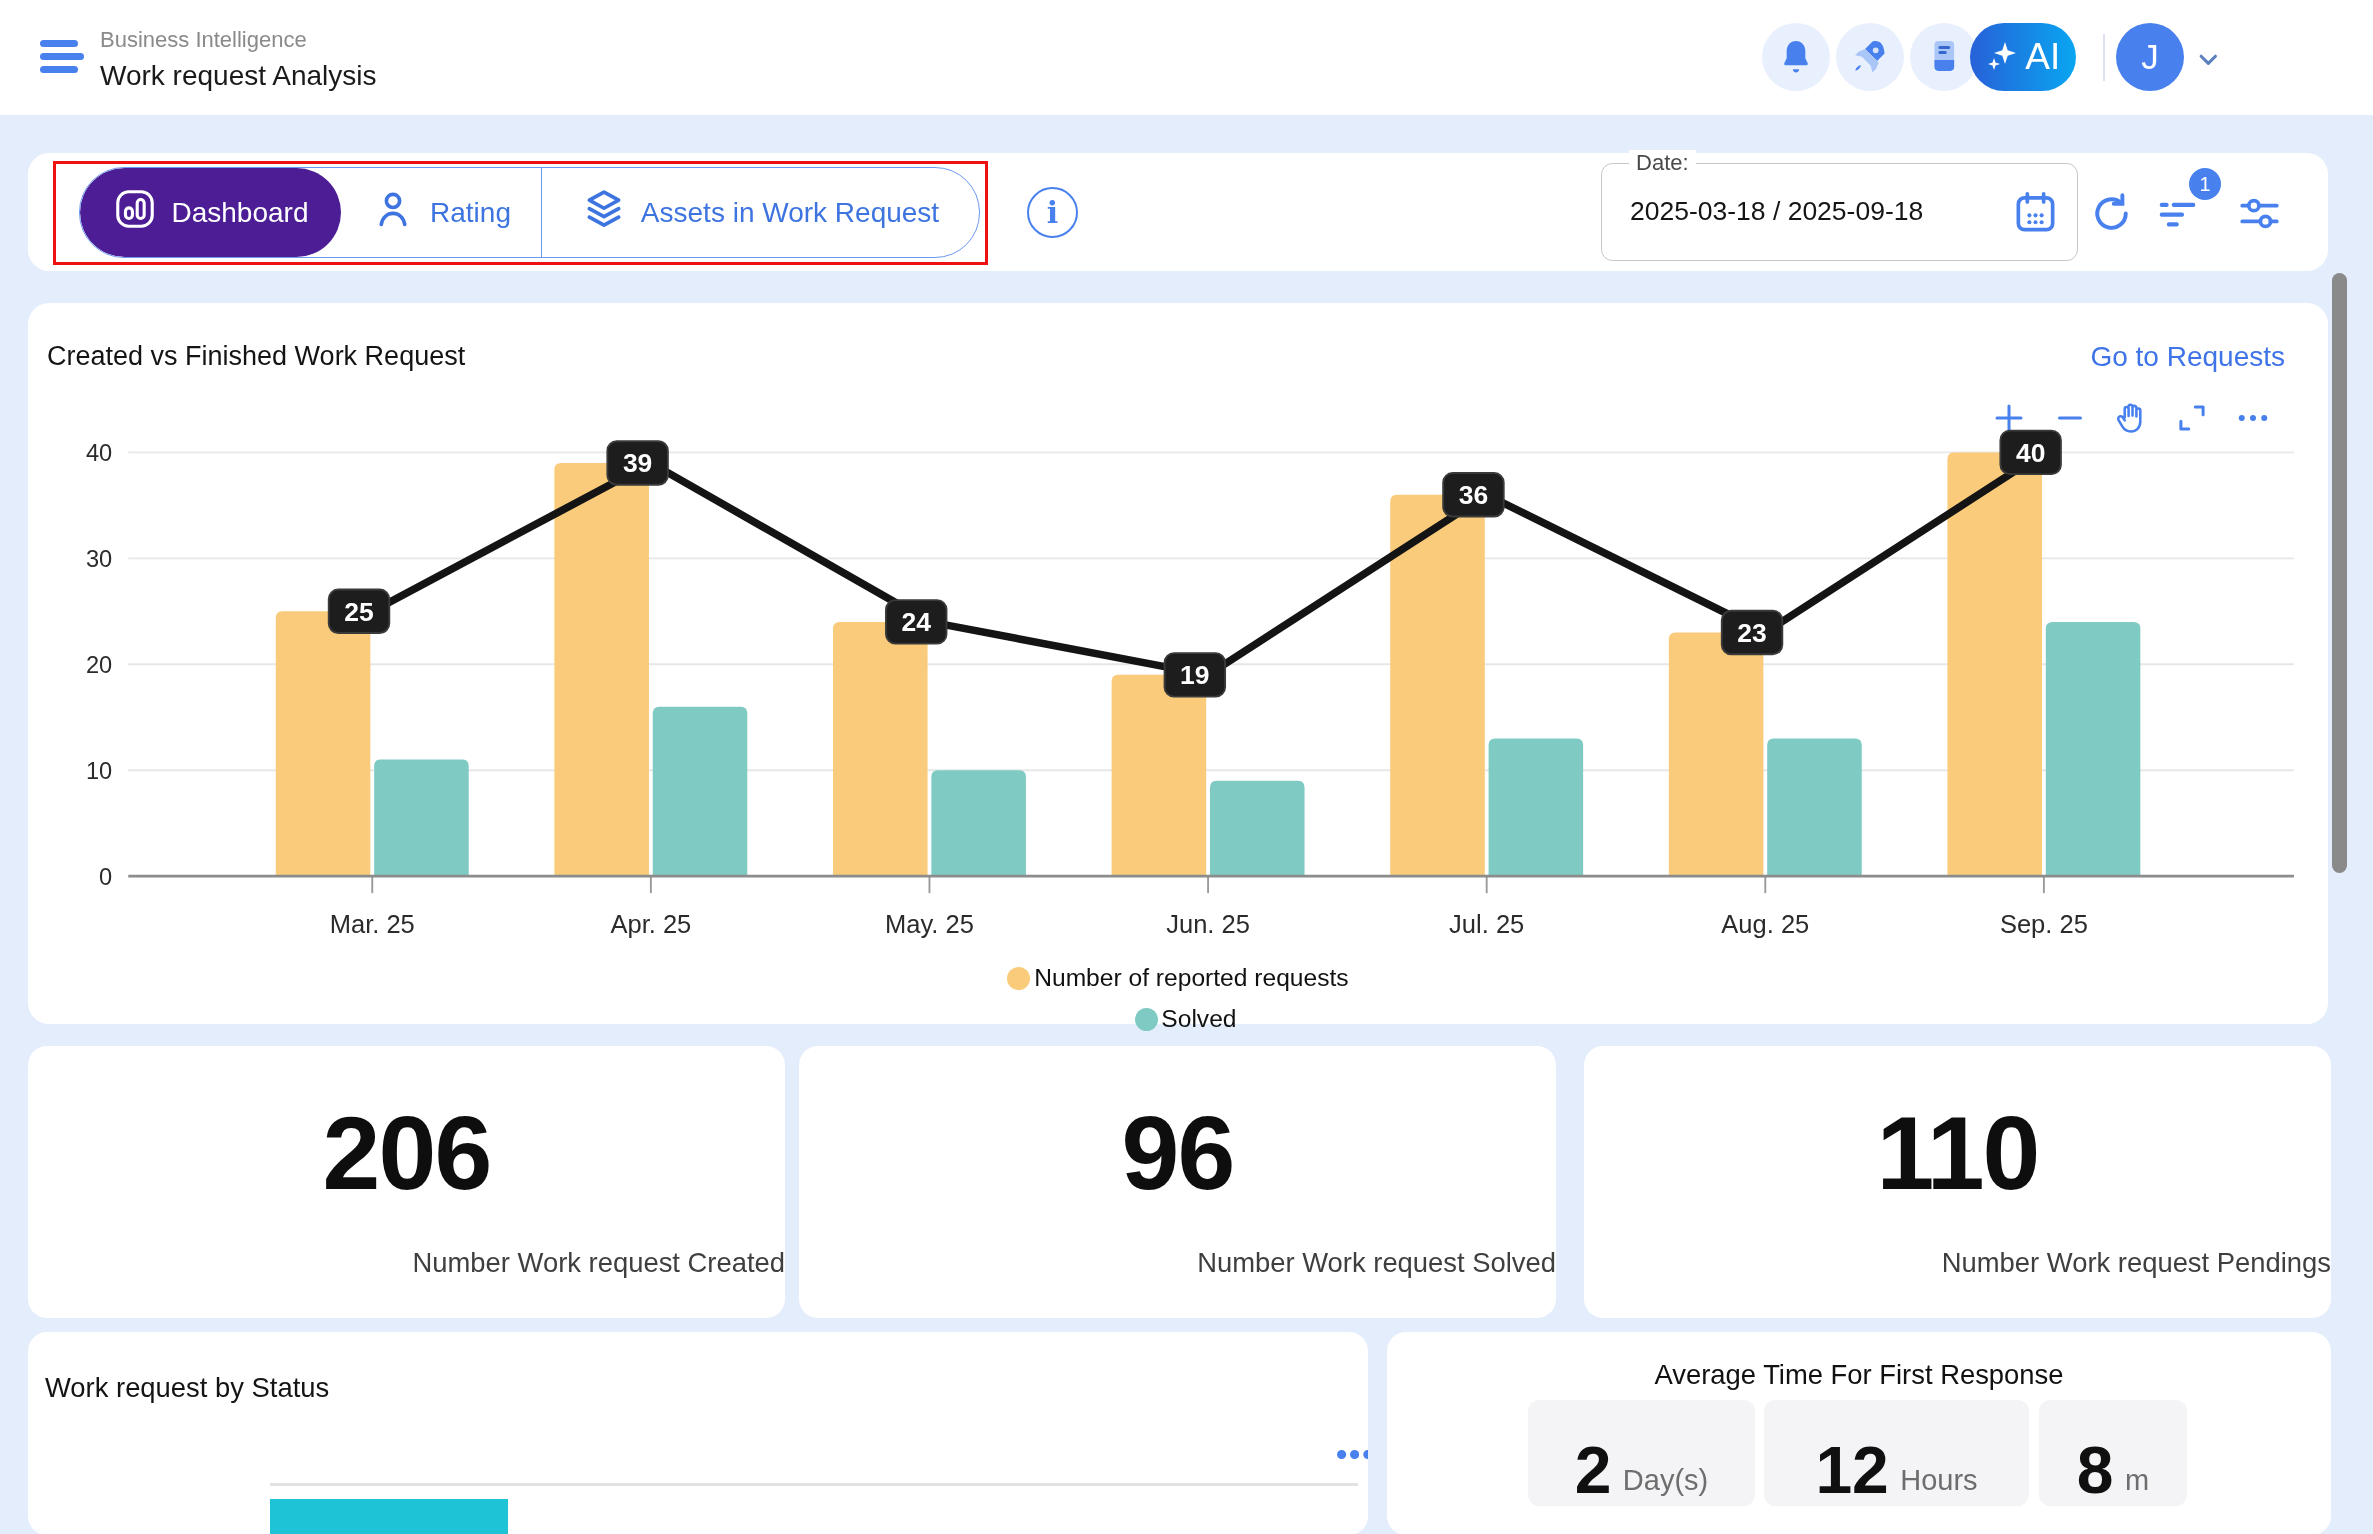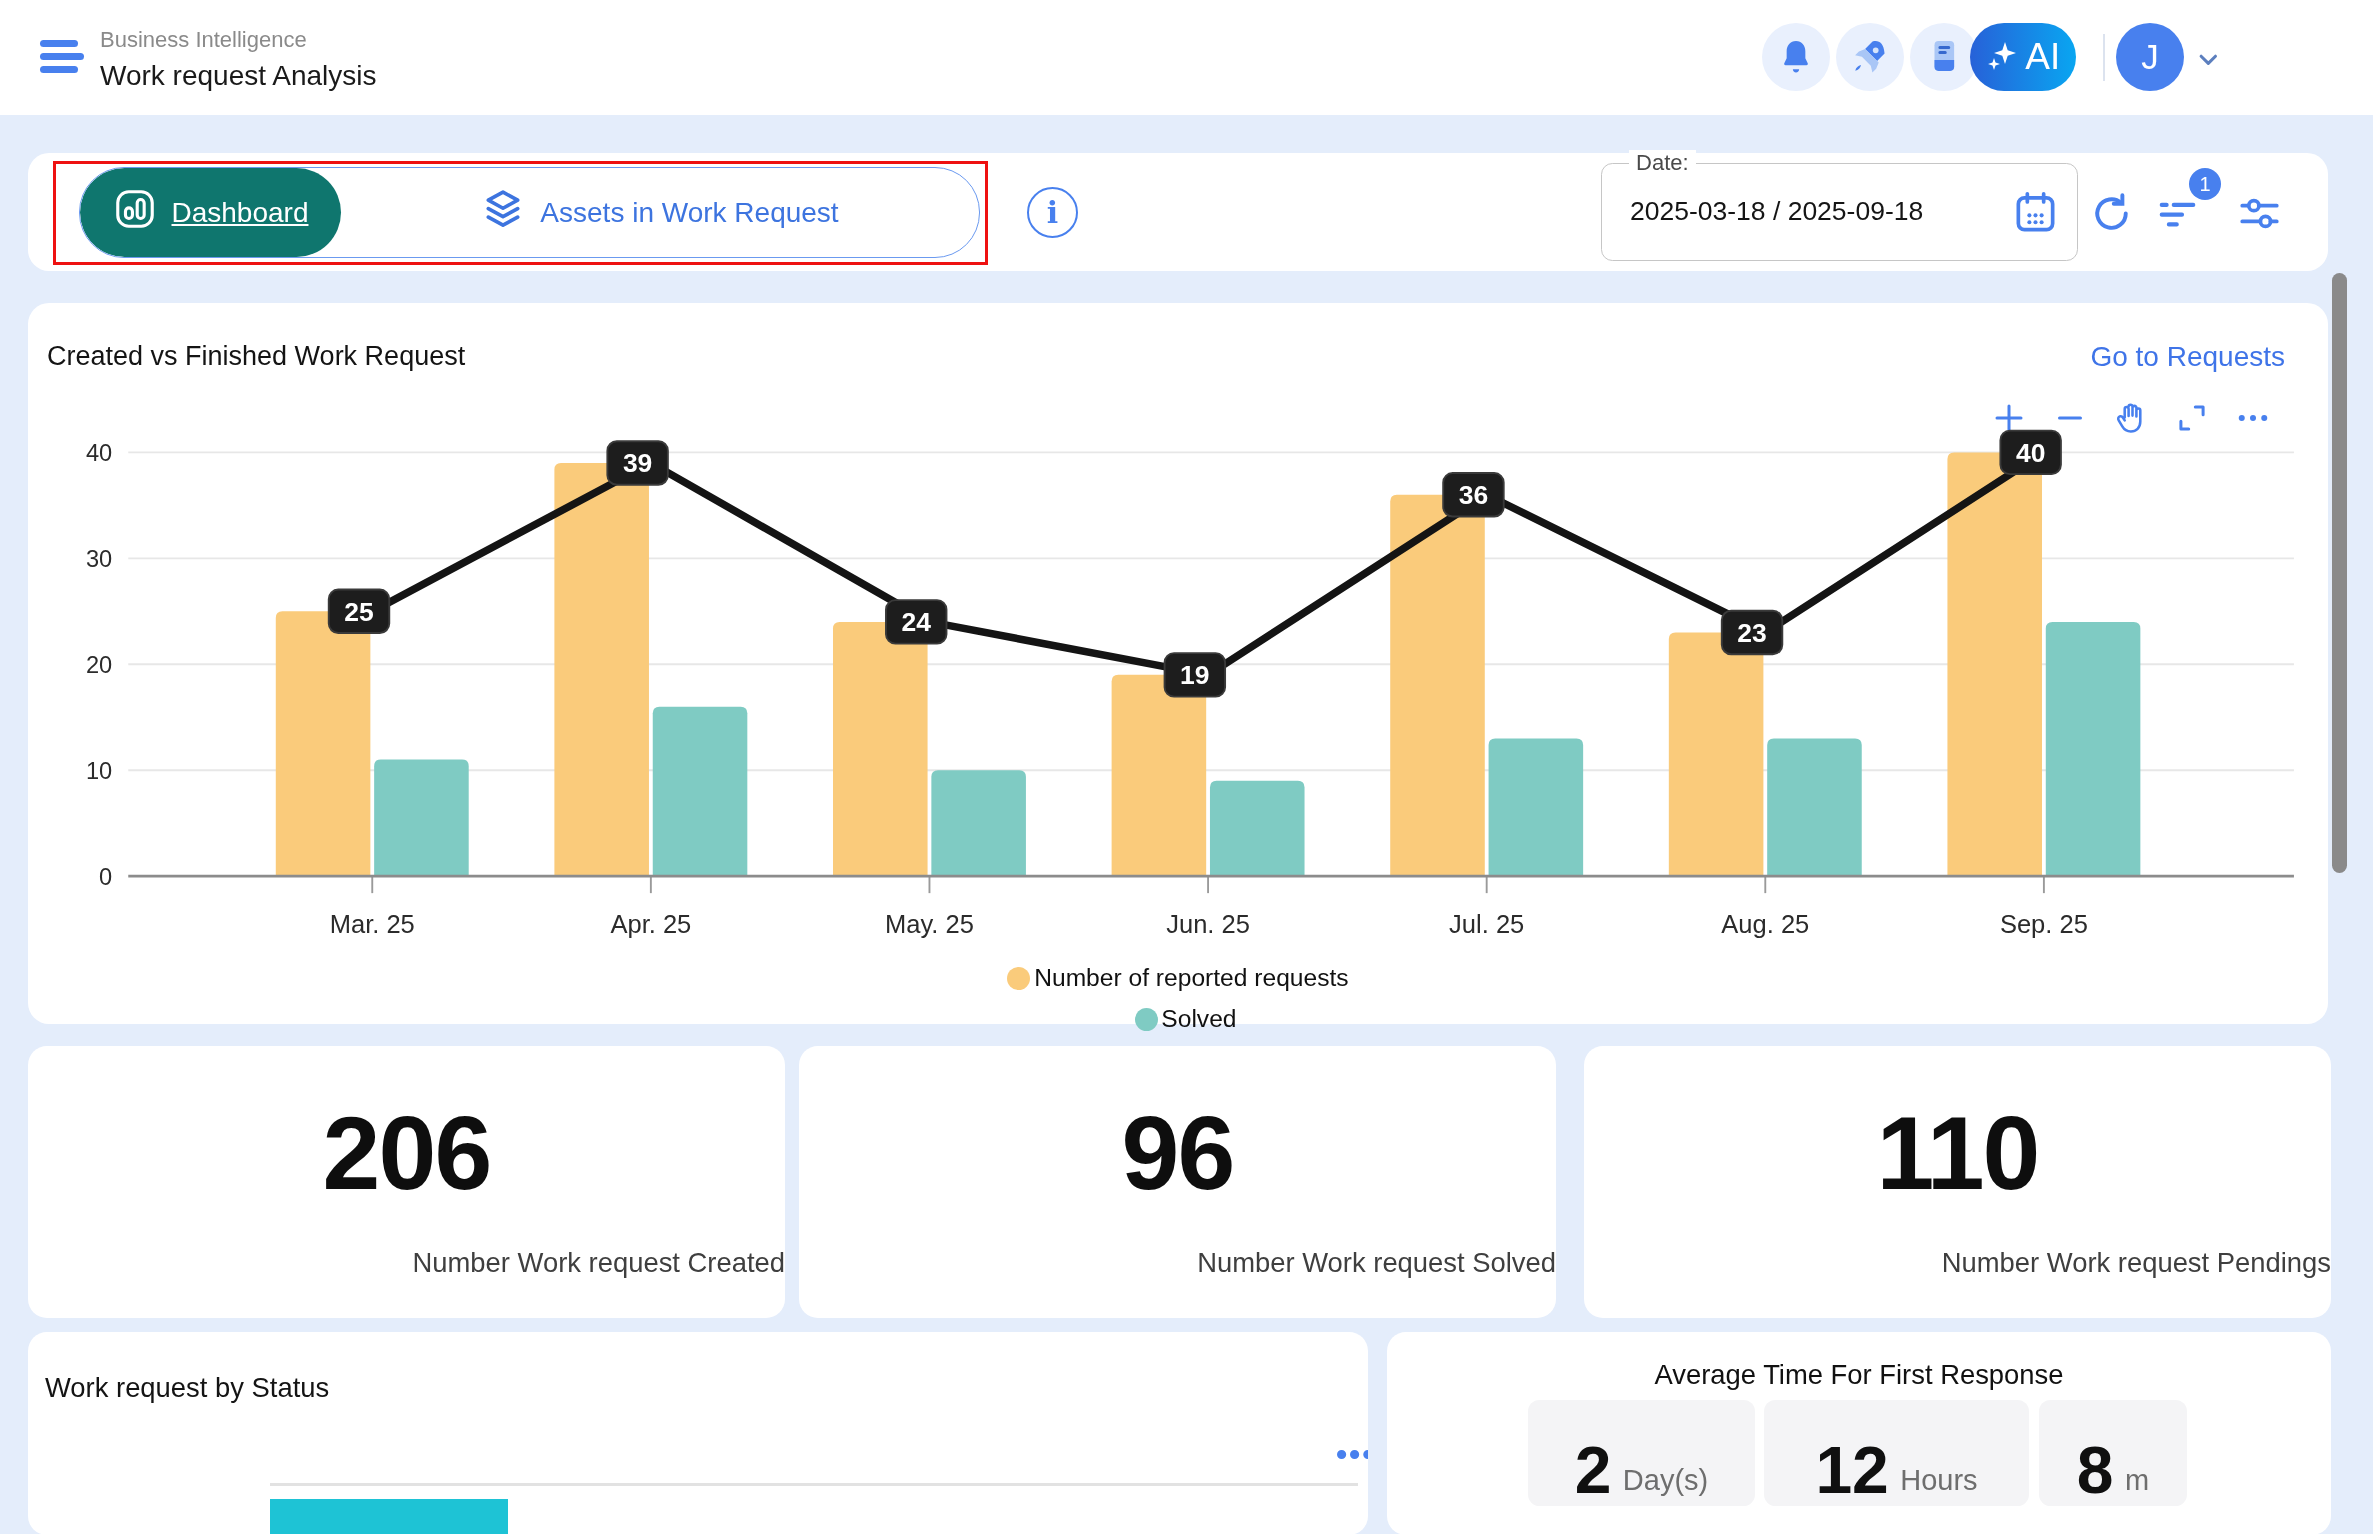--- a/index.html
+++ b/index.html
@@ -25,21 +25,21 @@
   .hdr-divider { position:absolute; left:2103px; top:34px; width:1.9px; height:47px; background:#DCE3EF; }
   .avatar { position:absolute; left:2116px; top:23px; width:68px; height:68px; border-radius:50%; background:#4880EE; color:#fff; font-size:35px; display:flex; align-items:center; justify-content:center; cursor:pointer; }
   .avatar-chevron { position:absolute; left:2196px; top:47px; width:24.6px; height:24.6px; cursor:pointer; }
 
   
   .toolbar { position:absolute; left:28px; top:153px; width:2300px; height:118px; background:#fff; border-radius:21px; }
   .annotation-box { position:absolute; left:24.6px; top:7.6px; width:935px; height:104px; border:3.8px solid #EE1111; pointer-events:none; z-index:5; }
   .tabgroup { position:absolute; left:51px; top:14px; height:91px; width:901px; border:1.9px solid #6B9AF0; border-radius:45px; display:flex; overflow:hidden; background:#fff; }
   .tab { display:flex; align-items:center; justify-content:center; gap:15px; font-size:28px; color:#3D74DF; cursor:pointer; }
   .tab svg { width:44px; height:44px; }
-  .tab-dashboard { width:261px; background:#0f766e; color:#fff; border-radius:45px;text-decoration:underline; }
+  .tab-dashboard { width:261px; background:#4c1d95; color:#fff; border-radius:45px; }
   .tab-rating { width:201px; border-right:1.9px solid #6B9AF0; }
   .tab-assets { flex:1; }
   .info-btn { position:absolute; left:999px; top:34px; width:51px; height:51px; border-radius:50%; border:2.8px solid #4880EE; color:#4880EE; font-size:30px; font-weight:600; display:flex; align-items:center; justify-content:center; cursor:pointer; font-family:"DejaVu Serif",serif; }
   .date-field { position:absolute; left:1573px; top:9.5px; width:477px; height:98px; border:1.9px solid #C6C6C6; border-radius:11.4px; cursor:pointer; }
   .date-label { position:absolute; left:26.5px; top:-14px; background:#fff; padding:0 7.6px; font-size:22px; color:#4A4A4A; }
   .date-value { position:absolute; left:28px; top:32px; font-size:26.5px; color:#151515; }
   .calendar-icon { position:absolute; right:17px; top:24.6px; width:49px; height:49px; }
   .tool-icon { position:absolute; top:38px; width:45px; height:45px; cursor:pointer; }
   .filter-badge { position:absolute; left:2161px; top:15px; width:32px; height:32px; border-radius:50%; background:#4880EE; color:#fff; font-size:20px; display:flex; align-items:center; justify-content:center; z-index:2; }
 
@@ -145,20 +145,29 @@
   <div class="tabgroup">
     <div class="tab tab-dashboard">
       <span>
         <svg viewBox="0 0 24 24" fill="none" stroke="#fff" stroke-width="1.7">
             <rect x="2.6" y="2.6" width="18.8" height="18.8" rx="6"></rect>
             <rect x="6.8" y="11.4" width="3.8" height="5.8" rx="1.9"></rect>
             <rect x="13.2" y="6.8" width="3.8" height="10.4" rx="1.9"></rect>
           </svg>
       </span>
       <span>Dashboard</span>
+    </div>
+    <div class="tab tab-rating">
+      <span>
+        <svg viewBox="0 0 24 24" fill="none" stroke="#3D74DF" stroke-width="2">
+            <circle cx="12" cy="7.6" r="3.6"></circle>
+            <path d="M5.6 20.4c.7-3.8 3.3-6 6.4-6s5.7 2.2 6.4 6" stroke-linecap="round"></path>
+          </svg>
+      </span>
+      <span>Rating</span>
     </div>
     <div class="tab tab-assets">
       <span>
         <svg viewBox="0 0 24 24" fill="none" stroke="#3D74DF" stroke-width="2" stroke-linejoin="round" stroke-linecap="round">
             <path d="M12 2.8l8 4.4-8 4.4-8-4.4z"></path>
             <path d="M4 11.8l8 4.4 8-4.4"></path>
             <path d="M4 16.4l8 4.4 8-4.4"></path>
           </svg>
       </span>
       <span>Assets in Work Request</span>

